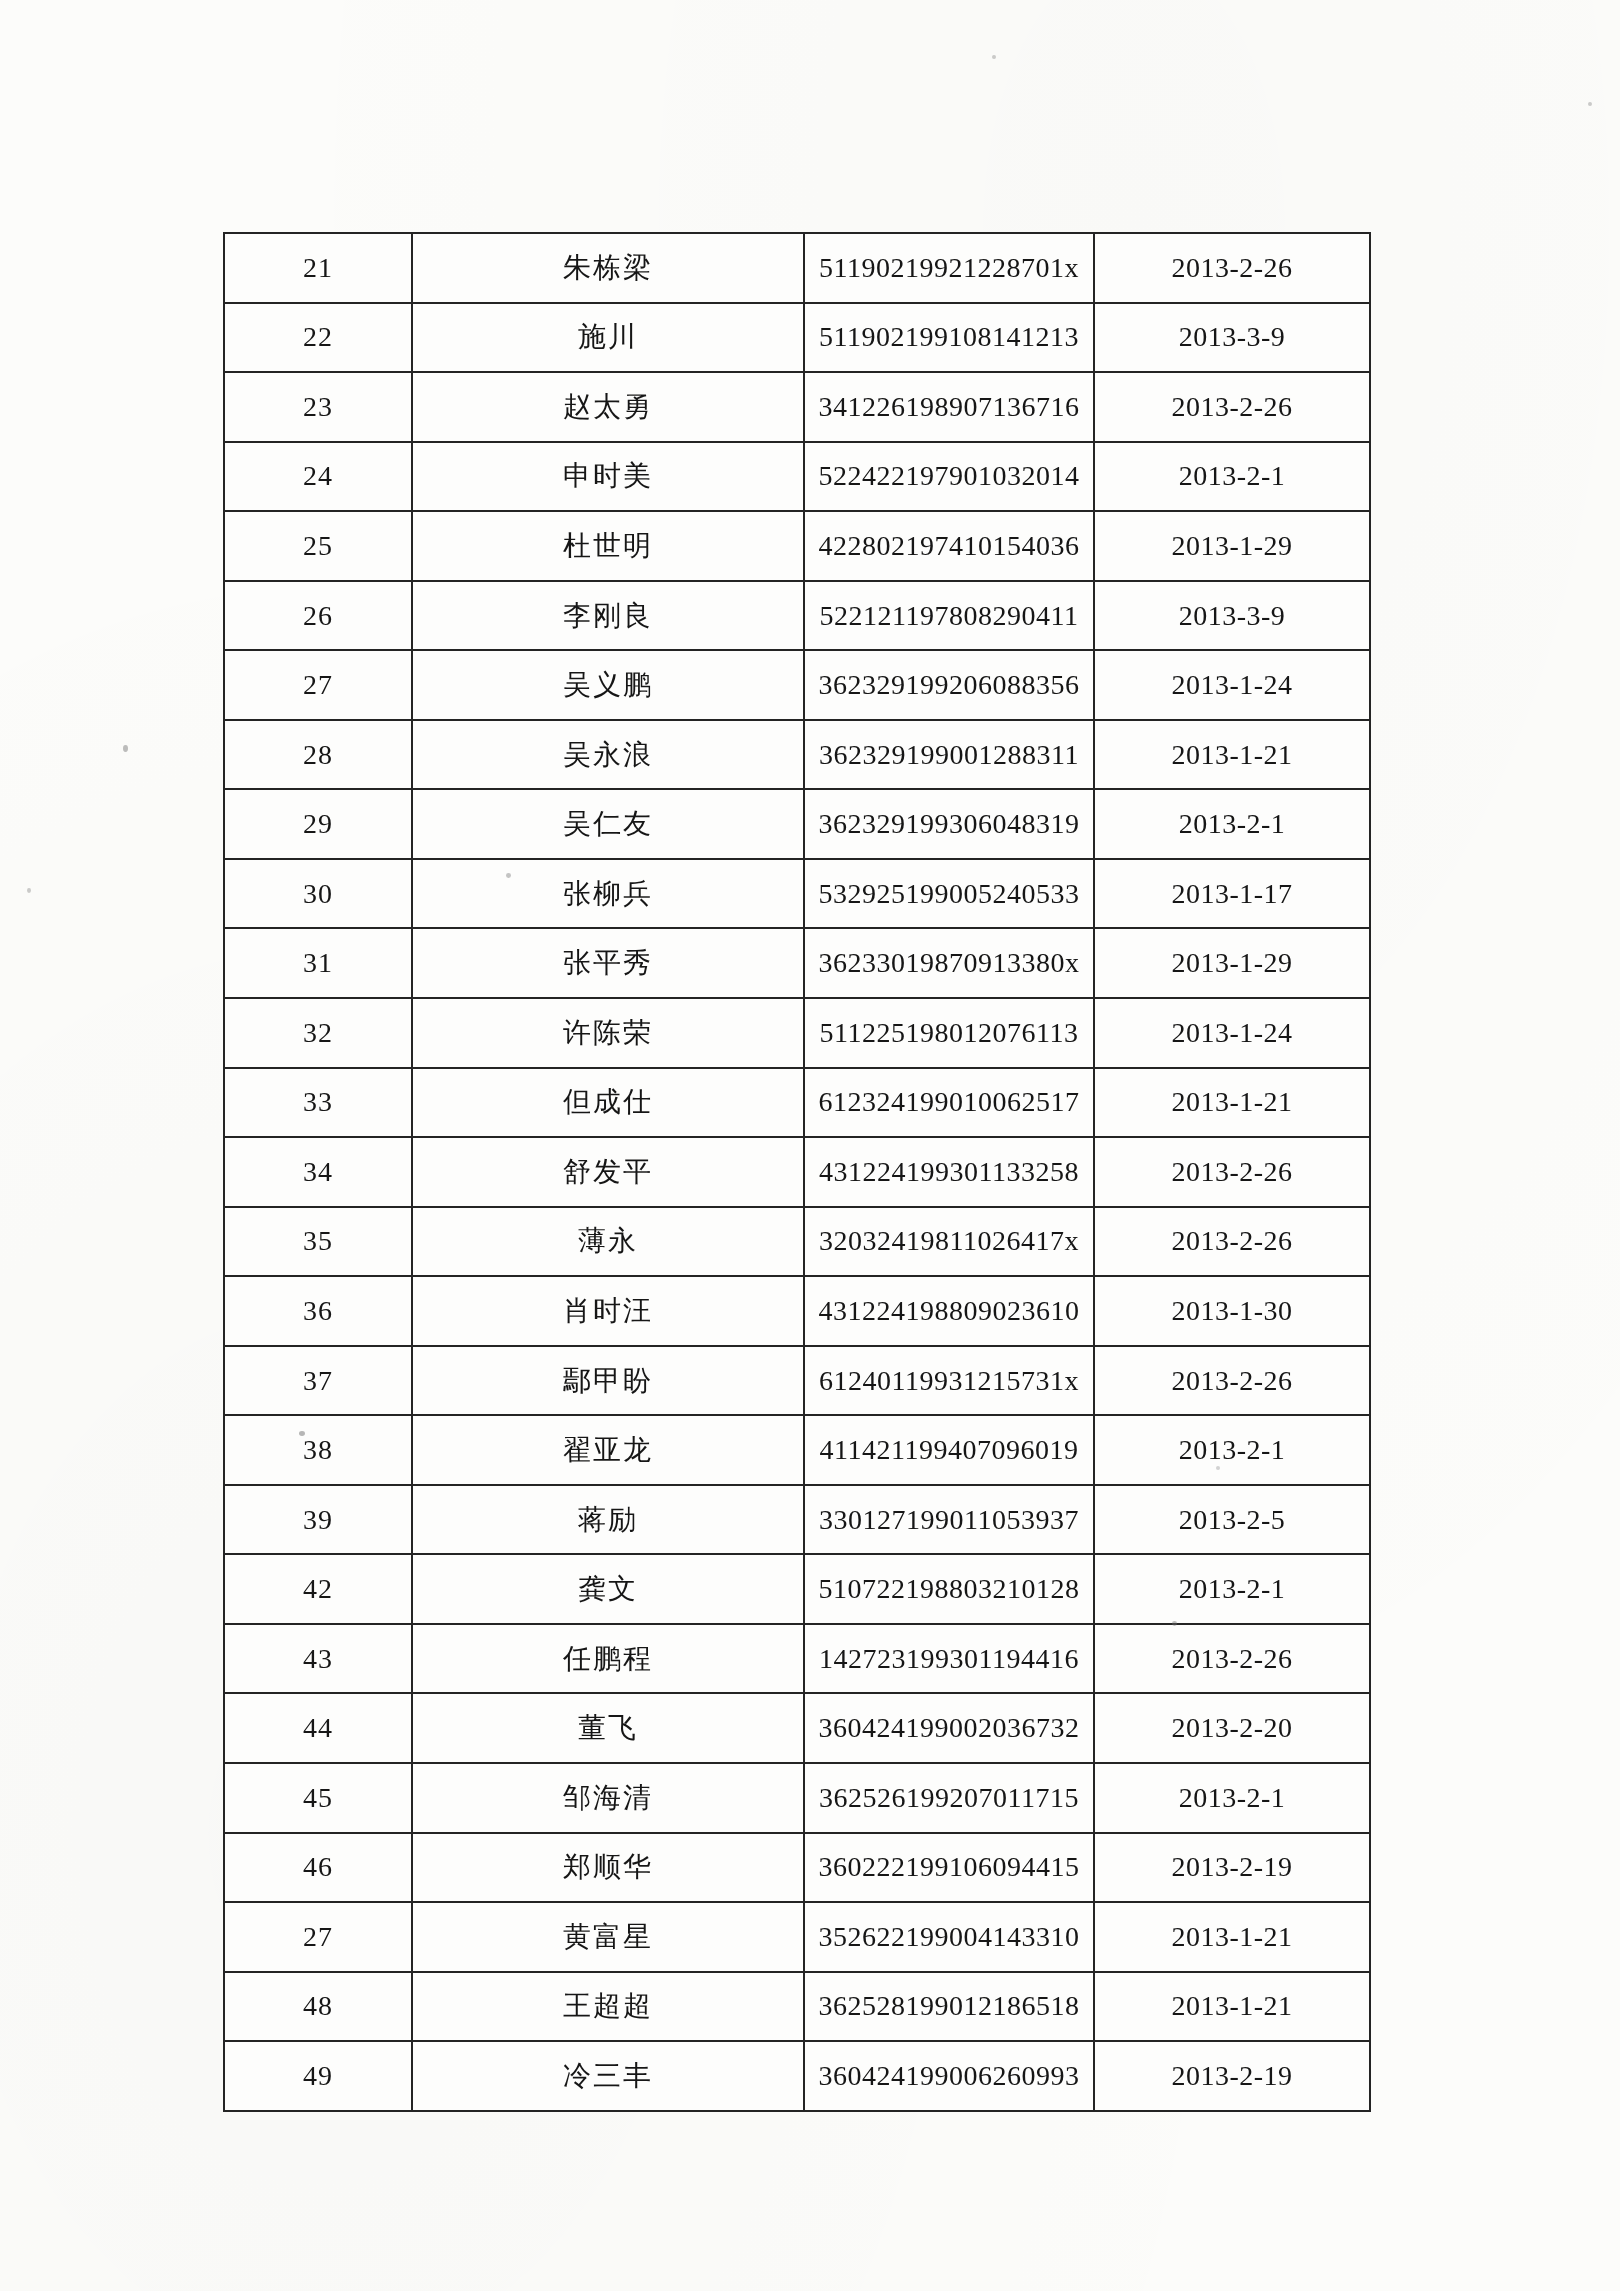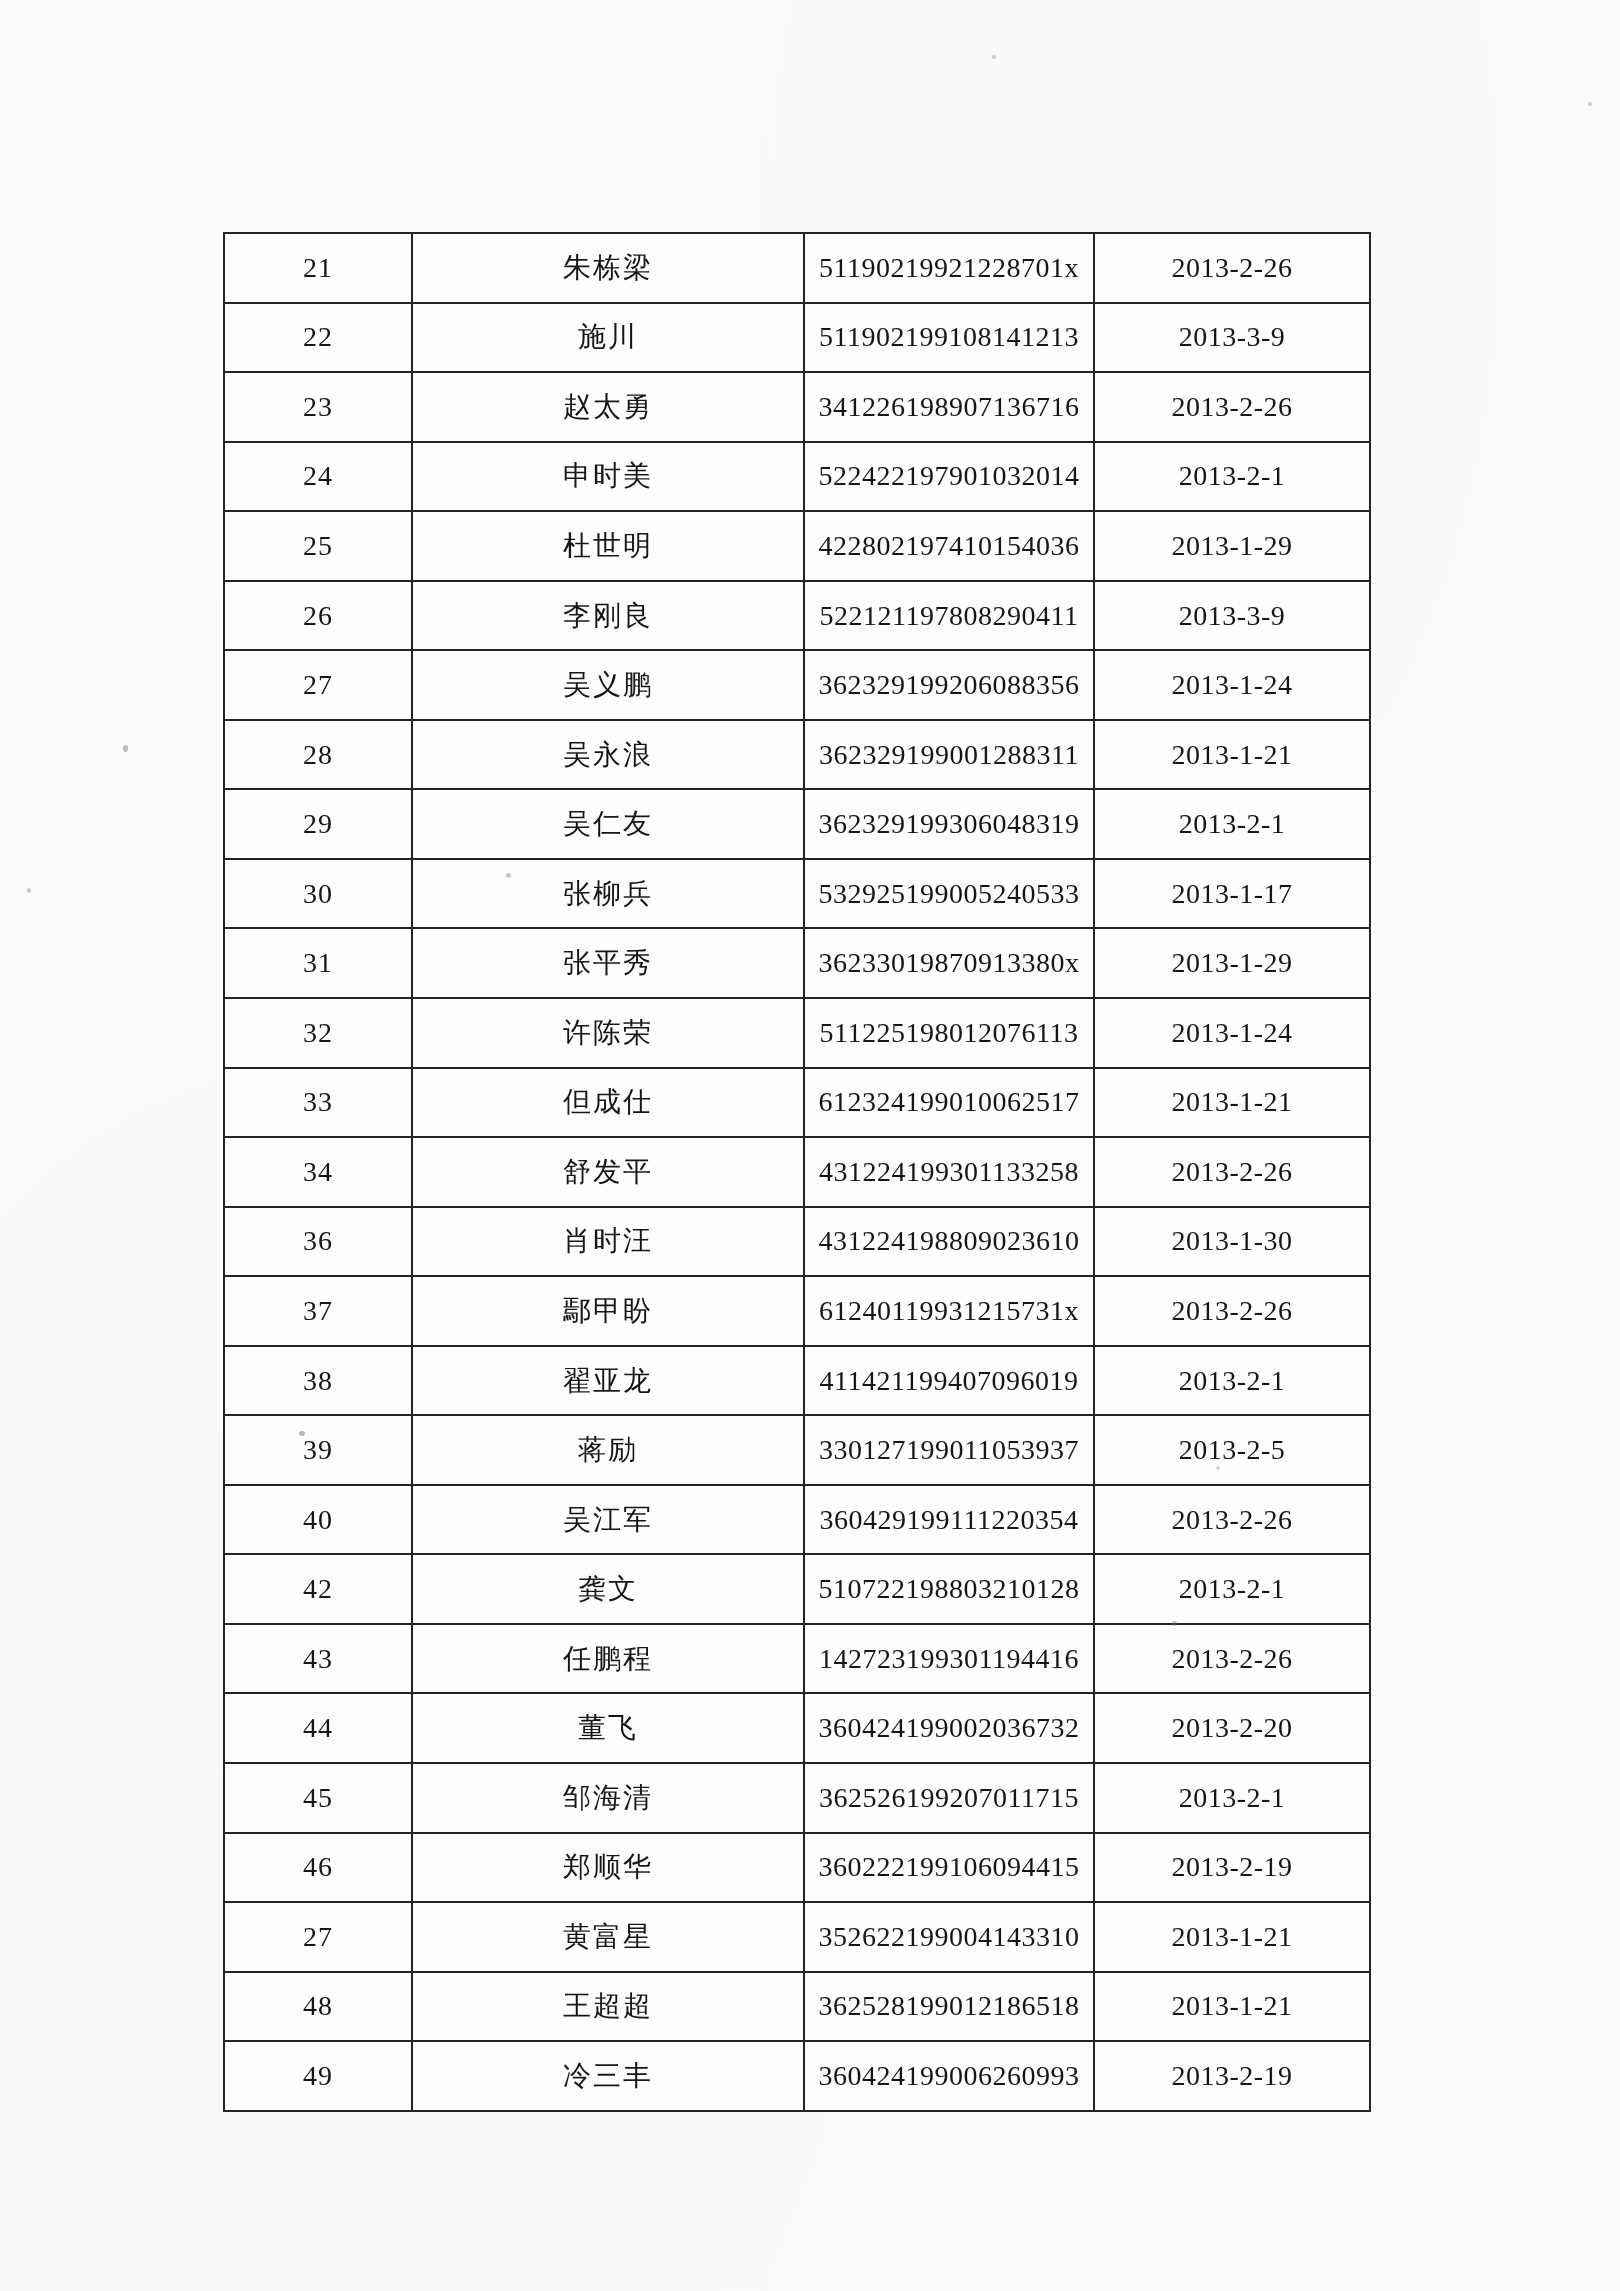--- a/index.html
+++ b/index.html
@@ -151,20 +151,26 @@
           <td class="c-id">612324199010062517</td>
           <td class="c-date">2013-1-21</td>
         </tr>
         <tr>
           <td class="c-no">34</td>
           <td class="c-name">舒发平</td>
           <td class="c-id">431224199301133258</td>
           <td class="c-date">2013-2-26</td>
         </tr>
         <tr>
+          <td class="c-no">35</td>
+          <td class="c-name">薄永</td>
+          <td class="c-id">32032419811026417x</td>
+          <td class="c-date">2013-2-26</td>
+        </tr>
+        <tr>
           <td class="c-no">36</td>
           <td class="c-name">肖时汪</td>
           <td class="c-id">431224198809023610</td>
           <td class="c-date">2013-1-30</td>
         </tr>
         <tr>
           <td class="c-no">37</td>
           <td class="c-name">鄢甲盼</td>
           <td class="c-id">61240119931215731x</td>
           <td class="c-date">2013-2-26</td>
@@ -173,26 +179,20 @@
           <td class="c-no">38</td>
           <td class="c-name">翟亚龙</td>
           <td class="c-id">411421199407096019</td>
           <td class="c-date">2013-2-1</td>
         </tr>
         <tr>
           <td class="c-no">39</td>
           <td class="c-name">蒋励</td>
           <td class="c-id">330127199011053937</td>
           <td class="c-date">2013-2-5</td>
-        </tr>
-        <tr>
-          <td class="c-no">40</td>
-          <td class="c-name">吴江军</td>
-          <td class="c-id">360429199111220354</td>
-          <td class="c-date">2013-2-26</td>
         </tr>
         <tr>
           <td class="c-no">42</td>
           <td class="c-name">龚文</td>
           <td class="c-id">510722198803210128</td>
           <td class="c-date">2013-2-1</td>
         </tr>
         <tr>
           <td class="c-no">43</td>
           <td class="c-name">任鹏程</td>

